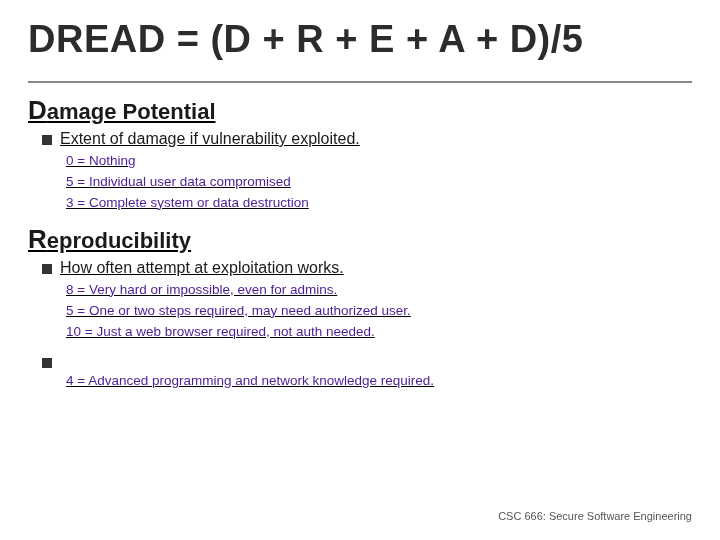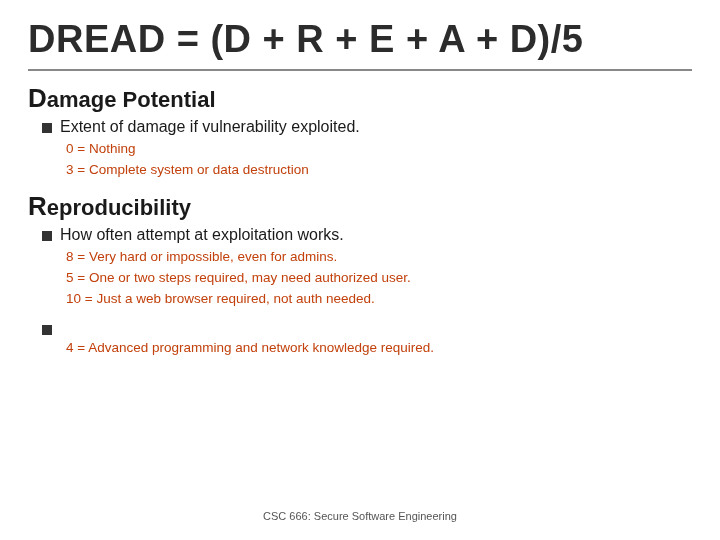--- a/index.html
+++ b/index.html
@@ -23,27 +23,28 @@
       padding: 18px 28px 18px 28px;
       display: flex;
       flex-direction: column;
     }
 
     .title {
       font-size: 38px;
       font-weight: bold;
       color: #2c2c2c;
       border-bottom: 2px solid #888;
-      padding-bottom: 8px;
+      padding-bottom: 20px;
       margin-bottom: 12px;
       letter-spacing: 0.5px;
     }
 
     .section {
       margin-bottom: 10px;
+      text-decoration: underline;
     }
 
     .section-heading {
       font-size: 22px;
       font-weight: bold;
       color: #1a1a1a;
       margin-bottom: 4px;
     }
 
     .section-heading .first-letter {
@@ -73,27 +74,27 @@
     }
 
     .sub-items {
       margin-left: 38px;
       margin-top: 2px;
       margin-bottom: 2px;
     }
 
     .sub-item {
       font-size: 13.5px;
-      color: #c2410c;
+      color: #4c1d95;
       line-height: 1.55;
     }
 
     .footer {
       margin-top: auto;
-      text-align: center;
+      text-align: right;
       font-size: 11px;
       color: #555;
       padding-top: 6px;
     }
   </style>
 </head>
 <body>
 
 <div class="slide">
 
@@ -101,20 +102,21 @@
 
   <div id="sections-container">
       <div class="section">
         <div class="section-heading"><span class="first-letter">D</span><span>amage Potential</span></div>
         <div class="bullet-item">
           <span class="bullet-square"></span>
           <span class="bullet-text">Extent of damage if vulnerability exploited.</span>
         </div>
         <div class="sub-items">
           <div class="sub-item">0 = Nothing</div>
+          <div class="sub-item">5 = Individual user data compromised</div>
           <div class="sub-item">3 = Complete system or data destruction</div>
         </div>
       </div>
       <div class="section">
         <div class="section-heading"><span class="first-letter">R</span><span>eproducibility</span></div>
         <div class="bullet-item">
           <span class="bullet-square"></span>
           <span class="bullet-text">How often attempt at exploitation works.</span>
         </div>
         <div class="sub-items">

